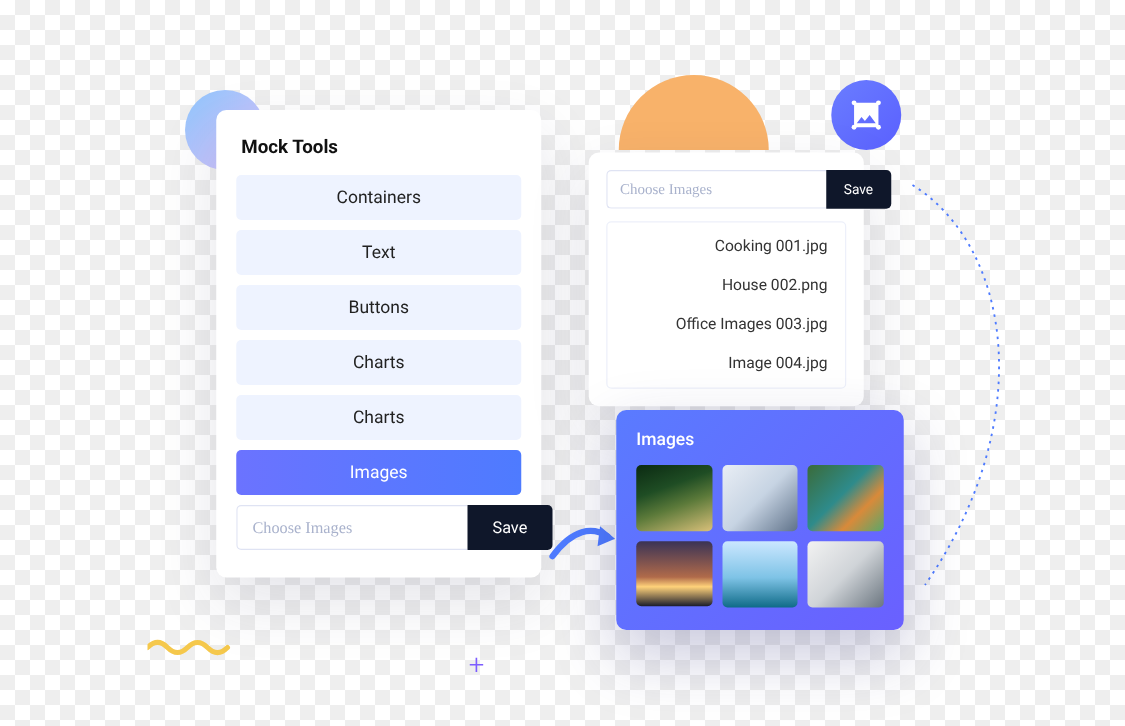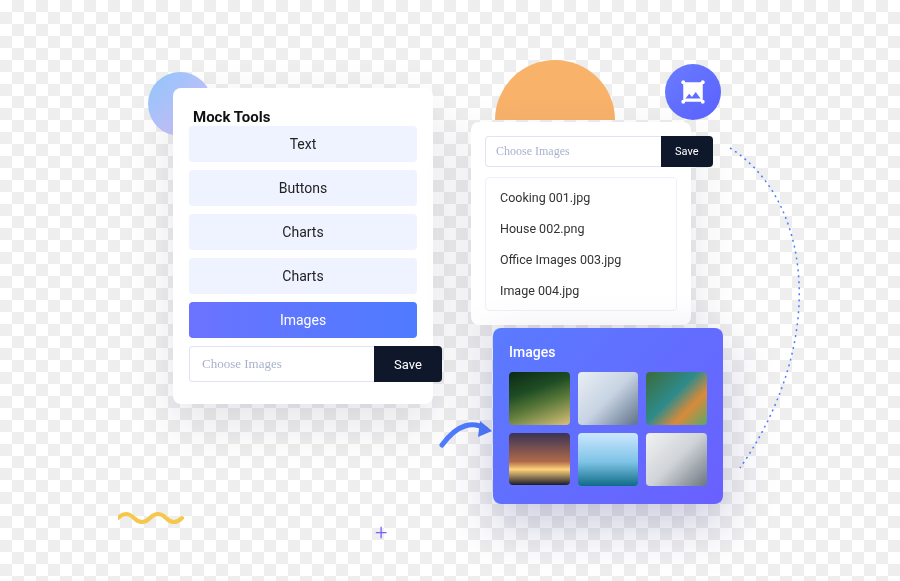--- a/index.html
+++ b/index.html
@@ -34,21 +34,21 @@
 
   .wave { position:absolute; left:118px; top:510px; }
   .plus { position:absolute; left:375px; top:520px; color:#7c5cff; font-size:22px; font-weight:300; }
 
   
   .panel-left {
     position:absolute; left:173px; top:88px; width:260px; background:#fff;
     border-radius:8px; box-shadow:0 20px 50px rgba(40,40,80,.12);
     padding:20px 16px 22px;
   }
-  .panel-left h3 { font-size:15px; font-weight:700; color:#111; padding-left:4px;}
+  .panel-left h3 { font-size:15px; font-weight:700; color:#111; margin-bottom:14px; padding-left:4px;}
   .tool-btn {
     display:block; width:100%; text-align:center; font-size:14px;
     padding:10px 0; margin-bottom:8px; border-radius:4px;
     background:#eef3ff; color:#222; cursor:pointer;
   }
   .tool-btn.selected {
     background:linear-gradient(90deg,#6b73ff,#4e7bff); color:#fff;
   }
   .input-row { display:flex; margin-top:2px; }
   .input-row input {
@@ -67,21 +67,21 @@
   
   .panel-dd {
     position:absolute; left:471px; top:122px; width:220px; background:#fff;
     border-radius:8px; box-shadow:0 20px 50px rgba(40,40,80,.12);
     padding:14px;
   }
   .panel-dd .input-row { margin:0 0 10px; }
   .panel-dd .input-row input { font-size:12px; padding:7px 10px; }
   .panel-dd .input-row button { font-size:11px; padding:0 14px; }
   .file-list { border:1px solid #edf0fa; border-radius:4px; padding:4px 0; }
-  .file-item { font-size:12.5px; color:#333; padding:8px 14px; cursor:pointer; }
+  .file-item { font-size:12.5px; color:#333; padding:8px 14px; cursor:pointer;text-align:right; }
 
   
   .panel-gallery {
     position:absolute; left:493px; top:328px; width:230px;
     background:linear-gradient(135deg,#5a7bff,#6a60ff);
     border-radius:8px; padding:16px 16px 18px;
     box-shadow:0 20px 50px rgba(40,40,120,.25);
   }
   .panel-gallery h4 { color:#fff; font-size:14px; font-weight:500; margin-bottom:12px; }
   .grid { display:grid; grid-template-columns:repeat(3,1fr); gap:8px; }
@@ -111,20 +111,21 @@
 </svg>
 
 <svg class="wave" width="70" height="16">
   <path d="M0 8 Q 8 0 16 8 T 32 8 T 48 8 T 64 8" stroke="#f5c84c" stroke-width="4" fill="none" stroke-linecap="round"></path>
 </svg>
 <div class="plus">+</div>
 
 <div class="panel-left">
   <h3>Mock Tools</h3>
   <div id="tool-list">
+      <div class="tool-btn">Containers</div>
       <div class="tool-btn">Text</div>
       <div class="tool-btn">Buttons</div>
       <div class="tool-btn">Charts</div>
       <div class="tool-btn">Charts</div>
       <div class="tool-btn selected">Images</div>
     </div>
   <div class="input-row">
     <input type="text" placeholder="Choose Images" style="">
     <button>Save</button>
   </div>

